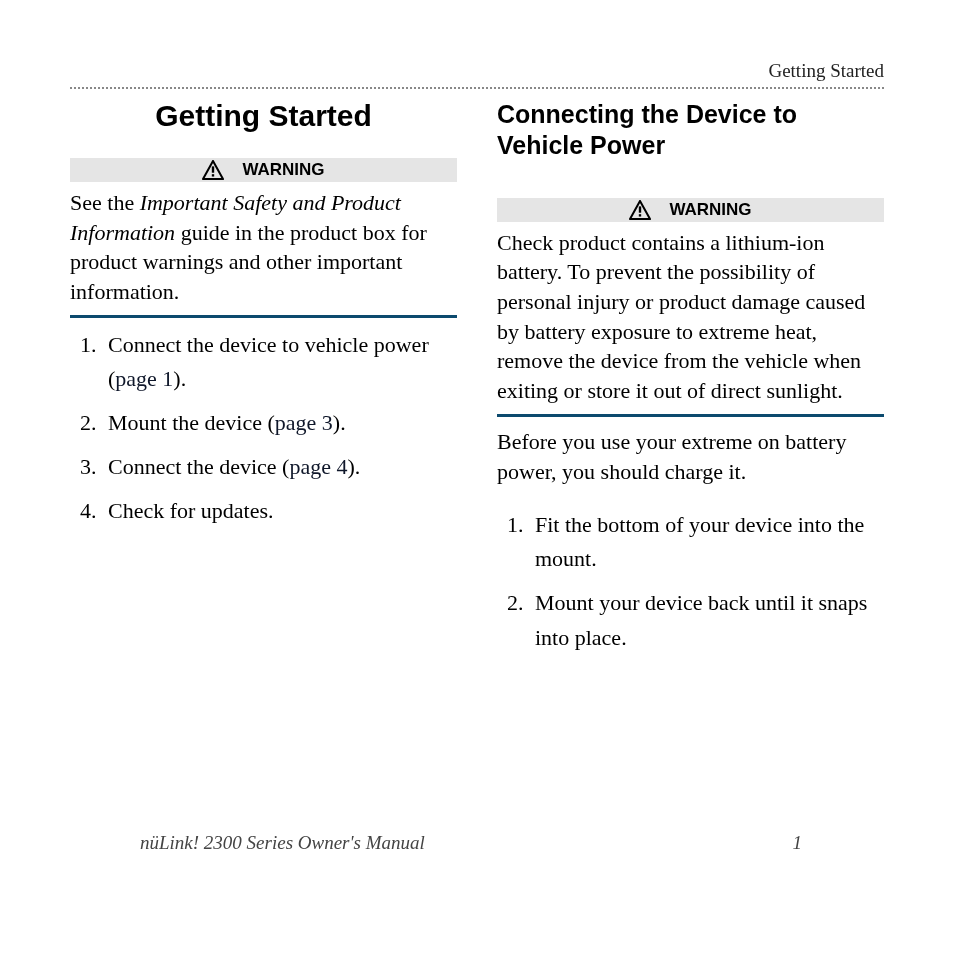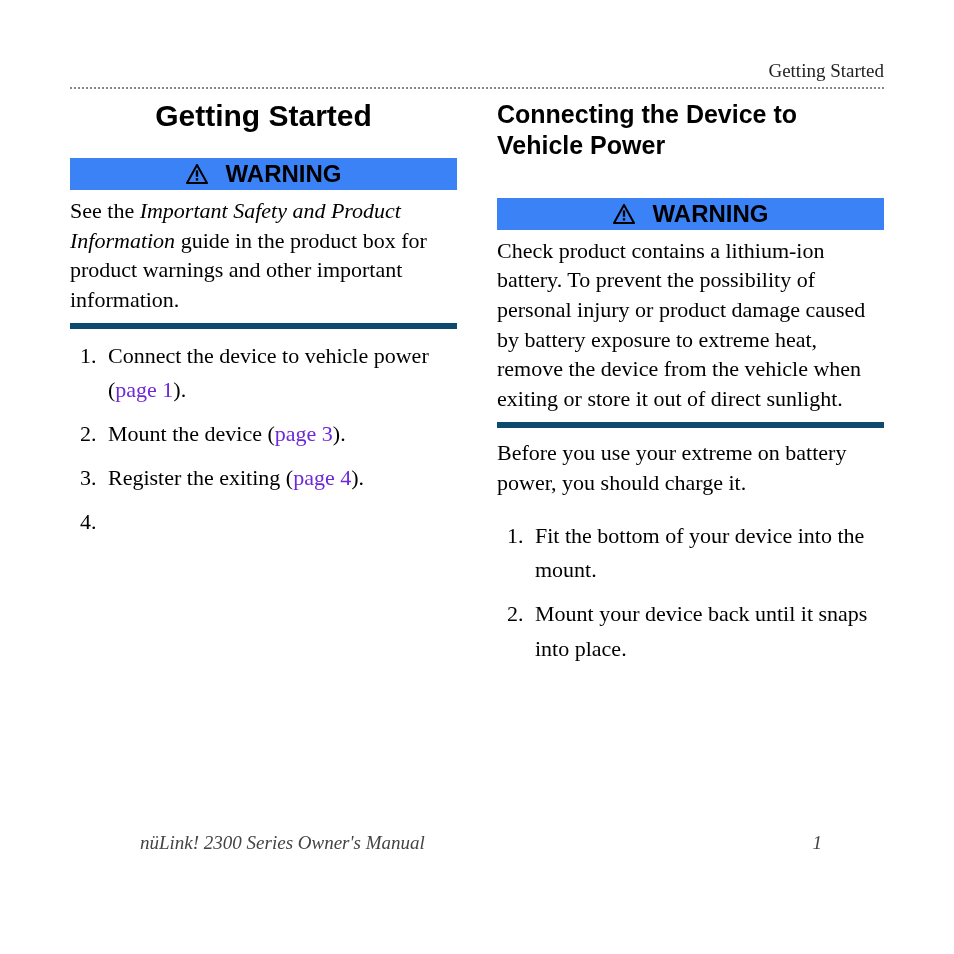--- a/index.html
+++ b/index.html
@@ -39,35 +39,35 @@
       margin-bottom: 25px;
     }
     h2 {
       font-family: Arial, Helvetica, sans-serif;
       font-weight: bold;
       font-size: 25px;
       margin-bottom: 36px;
       line-height: 1.25;
     }
     .warning-banner {
-      background: #3b82f6;
+      background: #e5e5e5;
       display: flex;
       justify-content: center;
       align-items: center;
       gap: 18px;
       padding: 2px 0;
       font-family: Arial, Helvetica, sans-serif;
       font-weight: bold;
-      font-size: 24px;
+      font-size: 17px;
     }
     .warning-icon svg {
       display: block;
     }
     .warning-text-block {
-      border-bottom: 6px solid #0c4a6e;
+      border-bottom: 3px solid #0c4a6e;
       padding: 6px 0 8px 0;
       line-height: 1.35;
       font-size: 22px;
     }
     .italic { font-style: italic; }
     .body-text {
       line-height: 1.4;
       padding: 10px 0;
       font-size: 22px;
     }
@@ -87,26 +87,26 @@
     ul.sub li {
       margin-bottom: 10px;
     }
     ul.sub li::before {
       content: "•";
       color: #f7941d;
       display: inline-block;
       width: 22px;
       font-weight: bold;
     }
-    .link { color: #6d28d9; }
+    .link { color: #0f172a; }
     .footer {
       position: absolute;
       bottom: 50px;
       left: 70px;
-      right: 62px;
+      right: 82px;
       display: flex;
       justify-content: space-between;
       font-style: italic;
       font-size: 19px;
       color: #444;
     }
     .footer .pagenum { font-style: italic; }
     .page { position: relative; width: 100%; height: 100%; }
   </style>
 </head>
@@ -137,23 +137,24 @@
     </div>
 
     <ol class="steps">
       <li>
         <span>Connect the device to vehicle power (</span><span class="link">page 1</span><span>).</span>
       </li>
       <li>
         <span>Mount the device (</span><span class="link">page 3</span><span>).</span>
       </li>
       <li>
-        <span>Register the exiting (</span><span class="link">page 4</span><span>).</span>
+        <span>Connect the device (</span><span class="link">page 4</span><span>).</span>
       </li>
       <li>
+        <span>Check for updates.</span>
         <ul class="sub">
         </ul>
       </li>
     </ol>
   </div>
 
   <div class="col">
     <h2>Connecting the Device to Vehicle Power</h2>
 
     <div class="warning-banner">

